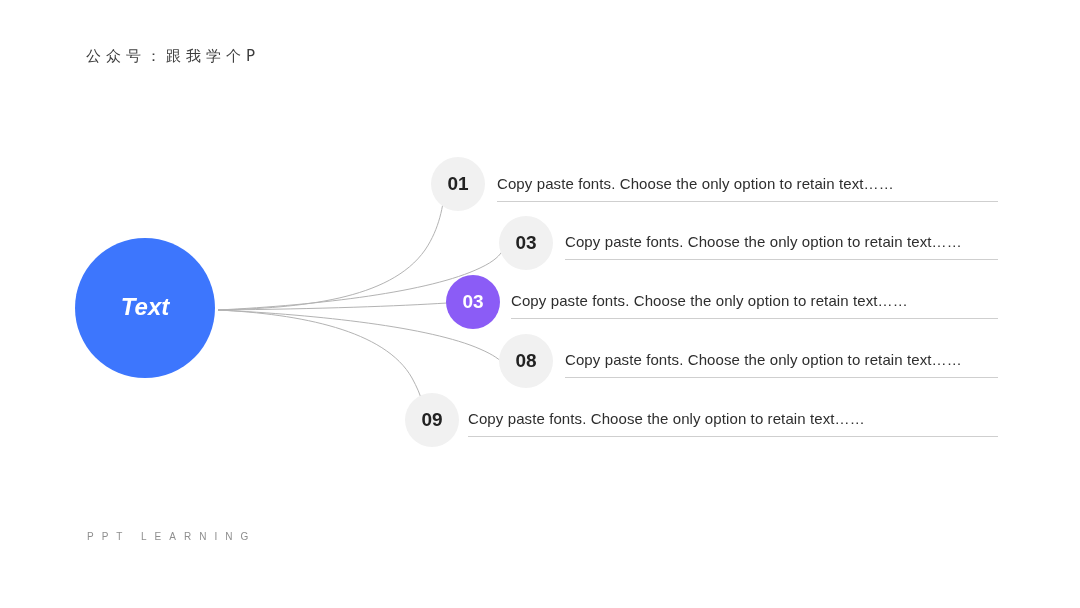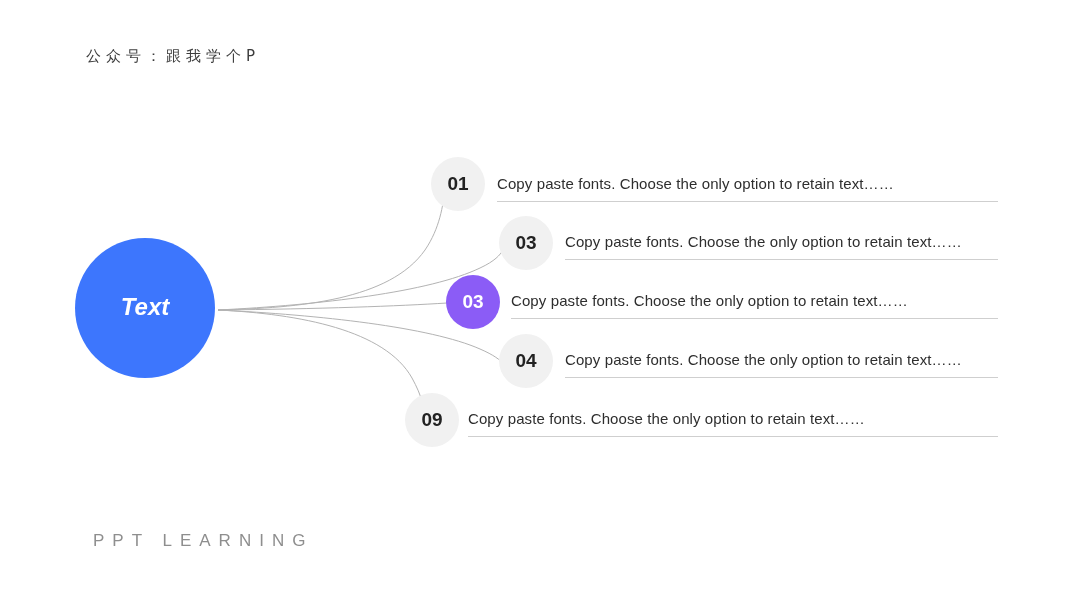--- a/index.html
+++ b/index.html
@@ -32,26 +32,25 @@
     letter-spacing: 5px;
     white-space: nowrap;
     font-family: "DejaVu Sans", "Liberation Sans", sans-serif;
   }
 
   
   #footer-text {
     position: absolute;
     left: 87px;
     top: 531px;
-    font-size: 17px;
+    font-size: 10px;
     color: #8e8e8e;
     letter-spacing: 8px;
     white-space: nowrap;
     font-family: "Liberation Sans", sans-serif;
-    margin-left: 6px;
   }
 
   
   #connectors {
     position: absolute;
     left: 0; top: 0;
     width: 1080px;
     height: 608px;
     pointer-events: none;
   }
@@ -164,21 +163,21 @@
       <span>03</span>
     </div>
     <div class="row-body" style="left:511px;top:292px;width:487px;">
       <div class="row-text">Copy paste fonts. Choose the only option to retain text……</div>
       <div class="row-rule"></div>
     </div>
   </div>
 
   <div class="row" style="left:0;top:0;">
     <div class="num-circle" style="left:499px;top:334px;">
-      <span>04</span>
+      <span>08</span>
     </div>
     <div class="row-body" style="left:565px;top:351px;width:433px;">
       <div class="row-text">Copy paste fonts. Choose the only option to retain text……</div>
       <div class="row-rule"></div>
     </div>
   </div>
 
   <div class="row" style="left:0;top:0;">
     <div class="num-circle" style="left:405px;top:393px;">
       <span>09</span>

